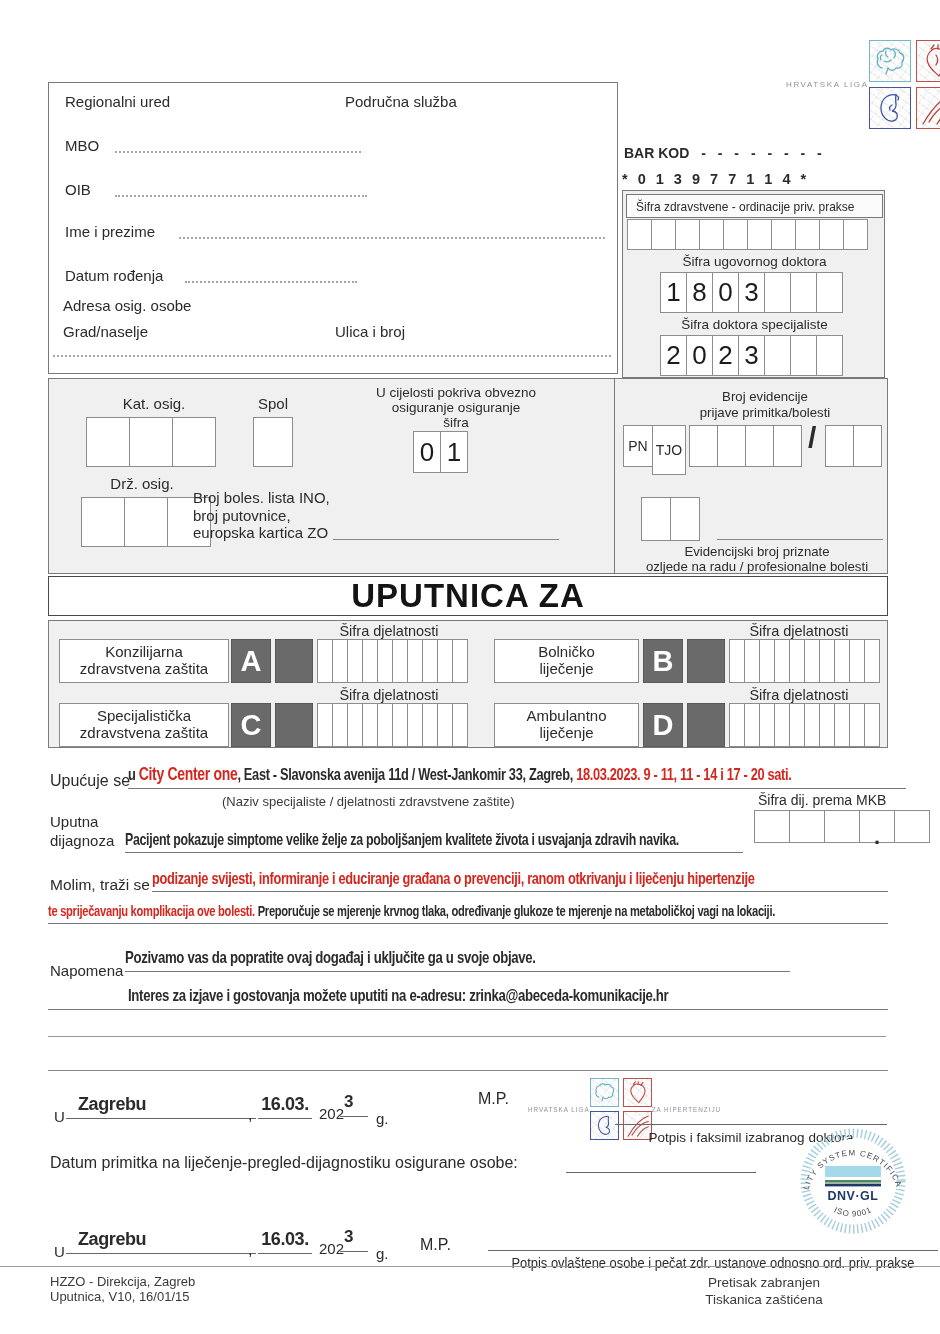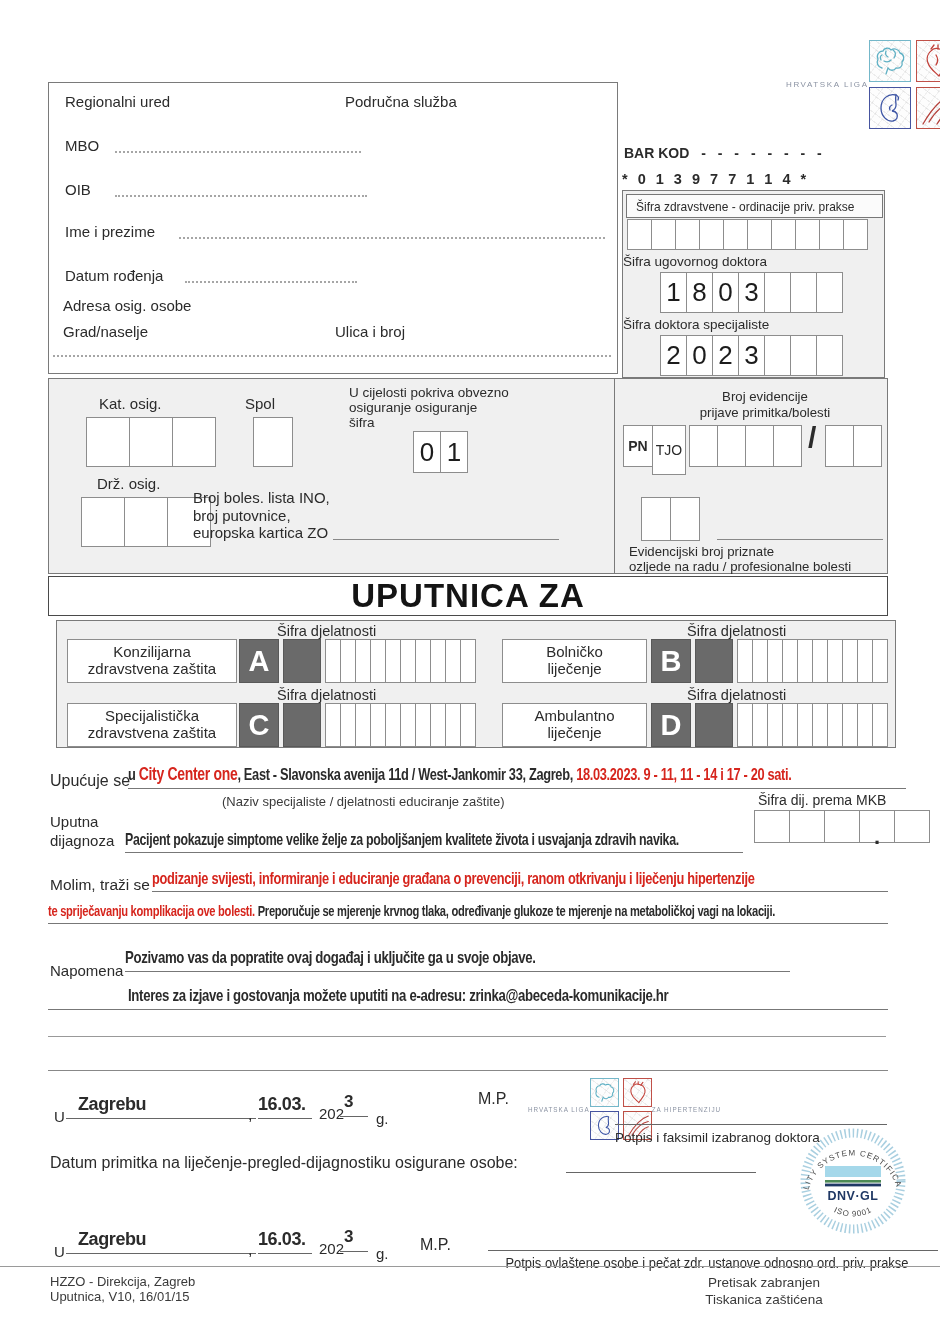--- a/index.html
+++ b/index.html
@@ -1,21 +1,21 @@
 <!DOCTYPE html>
 <html><head>
 <meta charset="utf-8">
 <style>
   html,body{margin:0;padding:0;background:#fff;}
   .page{position:relative;width:940px;height:1334px;background:#fff;overflow:hidden;
         font-family:"Liberation Sans",sans-serif;color:#2b2b2b;}
   .abs{position:absolute;}
   .lbl{font-size:15px;color:#2b2b2b;white-space:nowrap;}
   .sm{font-size:13.2px;}
-  .ctr{}
+  .ctr{text-align:center;}
   .rt{text-align:center;}
   .b{font-weight:bold;}
   .red{color:#d6251d;}
   .cond{font-weight:bold;letter-spacing:-0.4px;white-space:nowrap;}
   .sx92{display:inline-block;transform:scaleX(.92);transform-origin:0 50%;white-space:nowrap;}
   .sx80{display:inline-block;transform:scaleX(.80);transform-origin:0 50%;white-space:nowrap;}
   .sx75{display:inline-block;transform:scaleX(.75);transform-origin:0 50%;white-space:nowrap;}
   .sx72{display:inline-block;transform:scaleX(.72);transform-origin:0 50%;white-space:nowrap;}
   .box{border:1px solid #7a7a7a;box-sizing:border-box;}
   .dotted{height:0;border-bottom:2px dotted #a6a6a6;}
@@ -23,21 +23,21 @@
   .cellrow{position:absolute;display:flex;}
   .cell{box-sizing:border-box;border:1px solid #8d8d8d;background:#fff;margin-left:-1px;
         display:flex;align-items:center;justify-content:center;}
   .cell:first-child{margin-left:0;}
   .digit{font-size:26px;color:#1c1c1c;}
   .c25{width:25px;height:31px;} .c27{width:27px;height:41px;}
   .c44{width:44px;height:50px;} .c40{width:40px;height:50px;}
   .c28{width:28px;height:42px;} .c29{width:29px;height:42px;}
   .c30{width:30px;height:44px;} .c16{width:16px;height:44px;}
   .c36{width:36px;height:33px;}
-  .cpn{width:30px;height:42px;font-size:14px;font-weight:bold;} .ctjo{width:34px;height:50px;font-size:14px;}
+  .cpn{width:30px;height:42px;font-size:14px;} .ctjo{width:34px;height:50px;font-size:14px;}
   .dotcell{align-items:flex-end;font-size:22px;font-weight:bold;line-height:10px;}
   .band{background:#f0f0f0;border:1px solid #7a7a7a;box-sizing:border-box;}
   .labelbox{position:absolute;background:#fff;border:1px solid #8d8d8d;box-sizing:border-box;
             display:flex;flex-direction:column;align-items:center;justify-content:center;
             font-size:15px;line-height:1.12;text-align:center;}
   .letterbox{position:absolute;background:#6a6a6a;border:1px solid #595959;box-sizing:border-box;
              color:#fff;font-weight:bold;font-size:29px;display:flex;align-items:center;justify-content:center;}
   .darkbox{position:absolute;background:#6a6a6a;border:1px solid #595959;box-sizing:border-box;}
   
   .logo{display:flex;flex-direction:row;align-items:center;}
@@ -214,21 +214,21 @@
     <div class="abs sm ctr" style="left:580px;top:166px;width:256px;line-height:14.5px">
       <span>Evidencijski broj priznate</span><br>
       <span>ozljede na radu / profesionalne bolesti</span>
     </div>
   </div>
 
   <div class="abs" style="left:48px;top:576px;width:840px;height:40px;border:1px solid #4a4a4a;box-sizing:border-box;display:flex;align-items:center;justify-content:center">
     <span class="b" style="font-size:33px;letter-spacing:1px;color:#141414">UPUTNICA ZA</span>
   </div>
 
-  <div class="abs band" style="left:56px;top:620px;width:840px;height:128px">
+  <div class="abs band" style="left:48px;top:620px;width:840px;height:128px">
     <div class="abs ctr" style="left:220px;top:2px;width:240px;font-size:14.5px">Šifra djelatnosti</div>
     <div class="abs ctr" style="left:630px;top:2px;width:240px;font-size:14.5px">Šifra djelatnosti</div>
     <div class="labelbox" style="left:10px;top:18px;width:170px;height:44px">
       <span>Konzilijarna</span>
         <span>zdravstvena zaštita</span>
     </div>
     <div class="letterbox" style="left:182px;top:18px;width:40px;height:44px">A</div>
     <div class="darkbox" style="left:226px;top:18px;width:38px;height:44px"></div>
     <div class="cellrow" style="left:268px;top:18px">
       <div class="cell c16"></div>
@@ -299,21 +299,21 @@
         <div class="cell c16"></div>
     </div>
   </div>
 
   <span class="abs" style="left:50px;top:772px;font-size:16px">Upućuje se</span>
   <div class="abs uline" style="left:128px;top:764px;width:778px;padding-bottom:3px;font-size:16px">
     <span class="sx80">
       <span class="cond">u </span><span class="cond red" style="font-size:17.5px">City Center one</span><span class="cond">, East - Slavonska avenija 11d / West-Jankomir 33, Zagreb, </span><span class="cond red">18.03.2023. 9 - 11, 11 - 14 i 17 - 20 sati.</span>
     </span>
   </div>
-  <span class="abs" style="left:222px;top:794px;font-size:13px;color:#3a3a3a">(Naziv specijaliste / djelatnosti educiranje zaštite)</span>
+  <span class="abs" style="left:222px;top:794px;font-size:13px;color:#3a3a3a">(Naziv specijaliste / djelatnosti zdravstvene zaštite)</span>
 
   <span class="abs" style="left:758px;top:792px;font-size:14px">Šifra dij. prema MKB</span>
   <div class="cellrow" style="left:754px;top:810px">
     <div class="cell c36"></div>
       <div class="cell c36"></div>
       <div class="cell c36"></div>
       <div class="cell c36 dotcell">.</div>
       <div class="cell c36"></div>
   </div>
 

